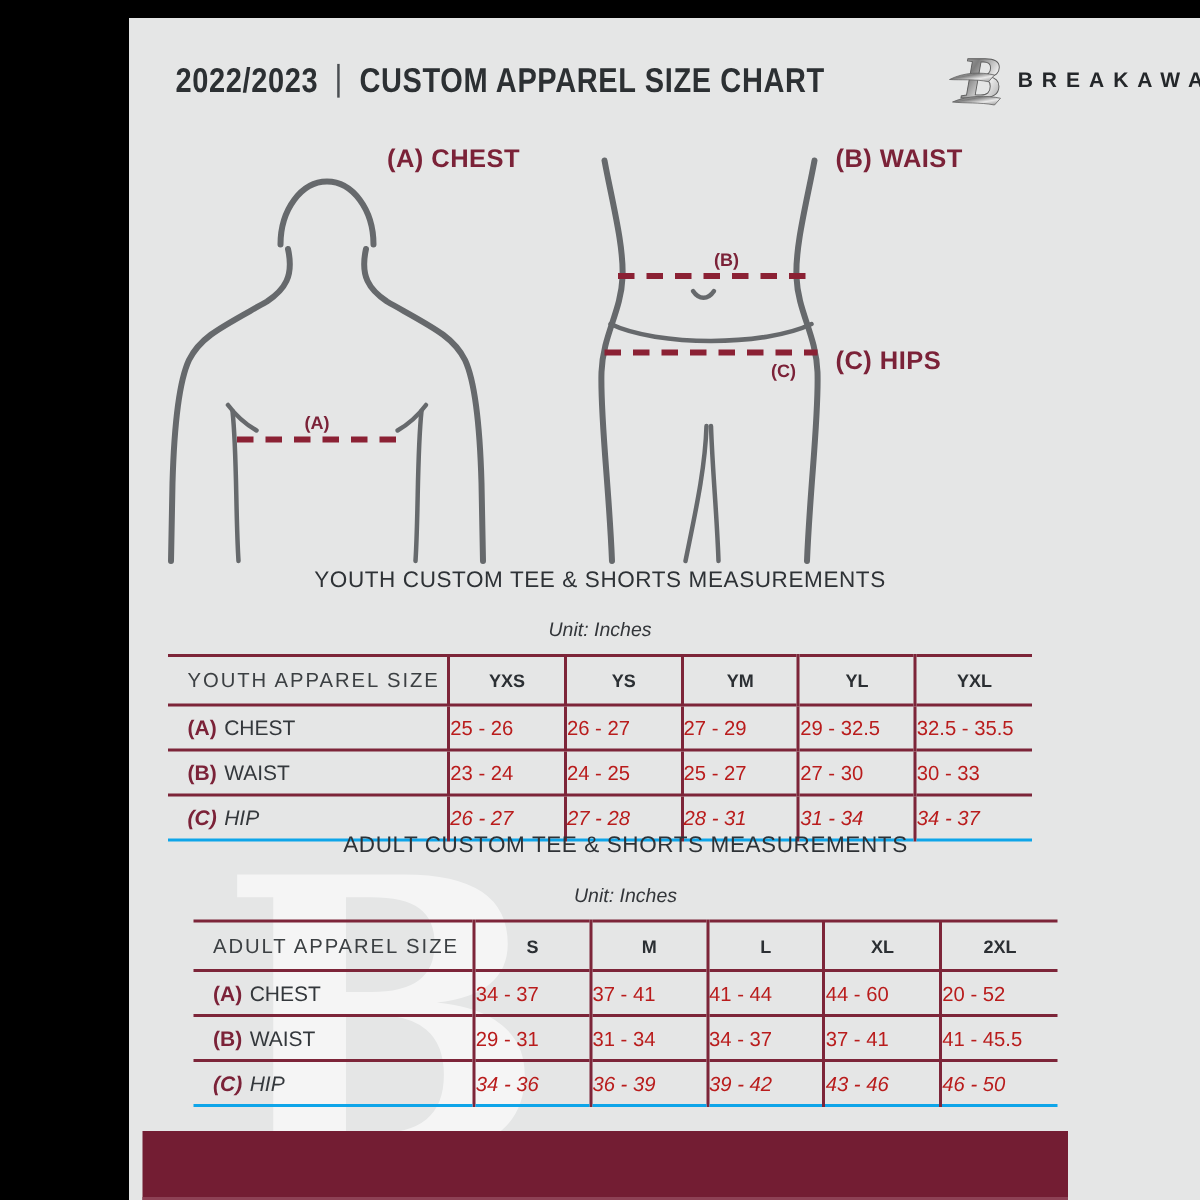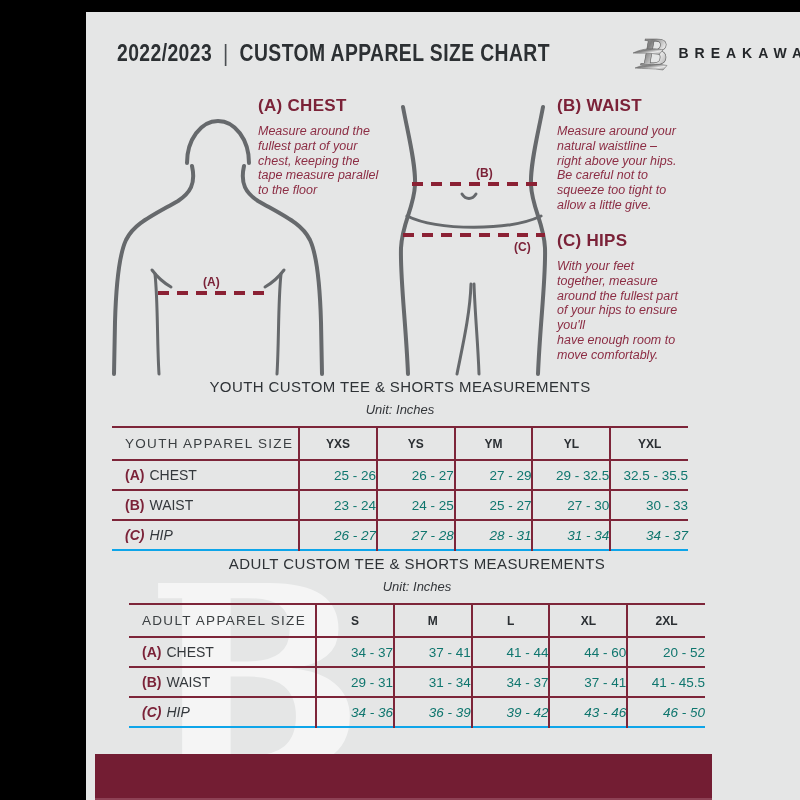--- a/index.html
+++ b/index.html
@@ -36,37 +36,37 @@
     font-size:17px; font-weight:700; color:#7b2238; letter-spacing:0.3px; margin-bottom:8px;
   }
   .guide-body {
     font-size:12.5px; font-style:italic; color:#8c2d44; line-height:1.18;
     white-space:pre-line;
   }
 
   
   .table-section { position:absolute; left:0; width:628px; z-index:1; }
   .section-title { text-align:center; font-size:15px; font-weight:400; color:#2e3236; letter-spacing:0.4px; }
-  .section-unit  { text-align:center; font-size:13px; font-style:italic; color:#33363a; margin-top:7px; }
+  .section-unit  { text-align:center; font-size:13px; font-style:italic; color:#33363a; margin-top:17px; }
   table.size-table { border-collapse:collapse; width:576px; margin:9px auto 0 auto; table-layout:fixed; }
   table.size-table col.c-label { width:32.5%; }
   table.size-table col.c-size  { width:13.5%; }
   table.size-table tr { border-top:2px solid #7d2539; }
   table.size-table tr:last-child { border-bottom:2px solid #0ea5e9;font-style:italic; }
   table.size-table th, table.size-table td { height:30px; vertical-align:middle; }
   table.size-table th { height:33px; }
   table.size-table th + th, table.size-table td + td { border-left:2px solid #7d2539; }
   th.col-first {
     font-weight:400; font-size:13.5px; letter-spacing:1.3px; color:#3c4043;
     text-align:left; padding-left:13px;
   }
   th.col-size { font-weight:700; font-size:12px; color:#2b2f33; text-align:center; }
   td.row-label { text-align:left; padding-left:13px; font-size:14px; color:#34383c; }
   td.row-label .prefix { font-weight:700; color:#7b2238; margin-right:5px; }
-  td.val { text-align:right; font-size:13.5px; color:#0f766e; }
+  td.val { text-align:left; font-size:13.5px; color:#b91c1c; }
 
   
   .watermark {
     position:absolute; left:60px; top:540px; z-index:0;
     font-family:"DejaVu Serif", serif; font-weight:700; font-size:258px; line-height:1;
     color:rgba(255,255,255,0.6); user-select:none;
   }
   .footer-bar {
     position:absolute; left:9px; top:742px; width:617px; height:47px;
     background:#731d33; border-bottom:3px solid #8d4155; z-index:2;
@@ -128,44 +128,26 @@
         <line x1="317" y1="223" x2="459" y2="223"></line>
       </g>
     </svg>
     <span class="measure-marker" style="left:117px; top:263px;">(A)</span>
     <span class="measure-marker" style="left:390px; top:154px;">(B)</span>
     <span class="measure-marker" style="left:428px; top:228px;">(C)</span>
   </div>
 
   <div class="guide-text" style="left:172px; top:84px; width:160px;">
     <div class="guide-heading">(A) CHEST</div>
-    <div class="guide-body">Measure around the
-fullest part of your
-chest, keeping the
-tape measure parallel
-to the floor</div>
   </div>
   <div class="guide-text" style="left:471px; top:84px; width:145px;">
     <div class="guide-heading">(B) WAIST</div>
-    <div class="guide-body">Measure around your
-natural waistline –
-right above your hips.
-Be careful not to
-squeeze too tight to
-allow a little give.</div>
   </div>
   <div class="guide-text" style="left:471px; top:219px; width:150px;">
     <div class="guide-heading">(C) HIPS</div>
-    <div class="guide-body">With your feet
-together, measure
-around the fullest part
-of your hips to ensure
-you'll
-have enough room to
-move comfortably.</div>
   </div>
 
   <div class="table-section" style="top:366px;">
     <div class="section-title">YOUTH CUSTOM TEE &amp; SHORTS MEASUREMENTS</div>
     <div class="section-unit">Unit: Inches</div>
     <table class="size-table">
       <colgroup>
           <col class="c-label">
           <col class="c-size">
           <col class="c-size">

